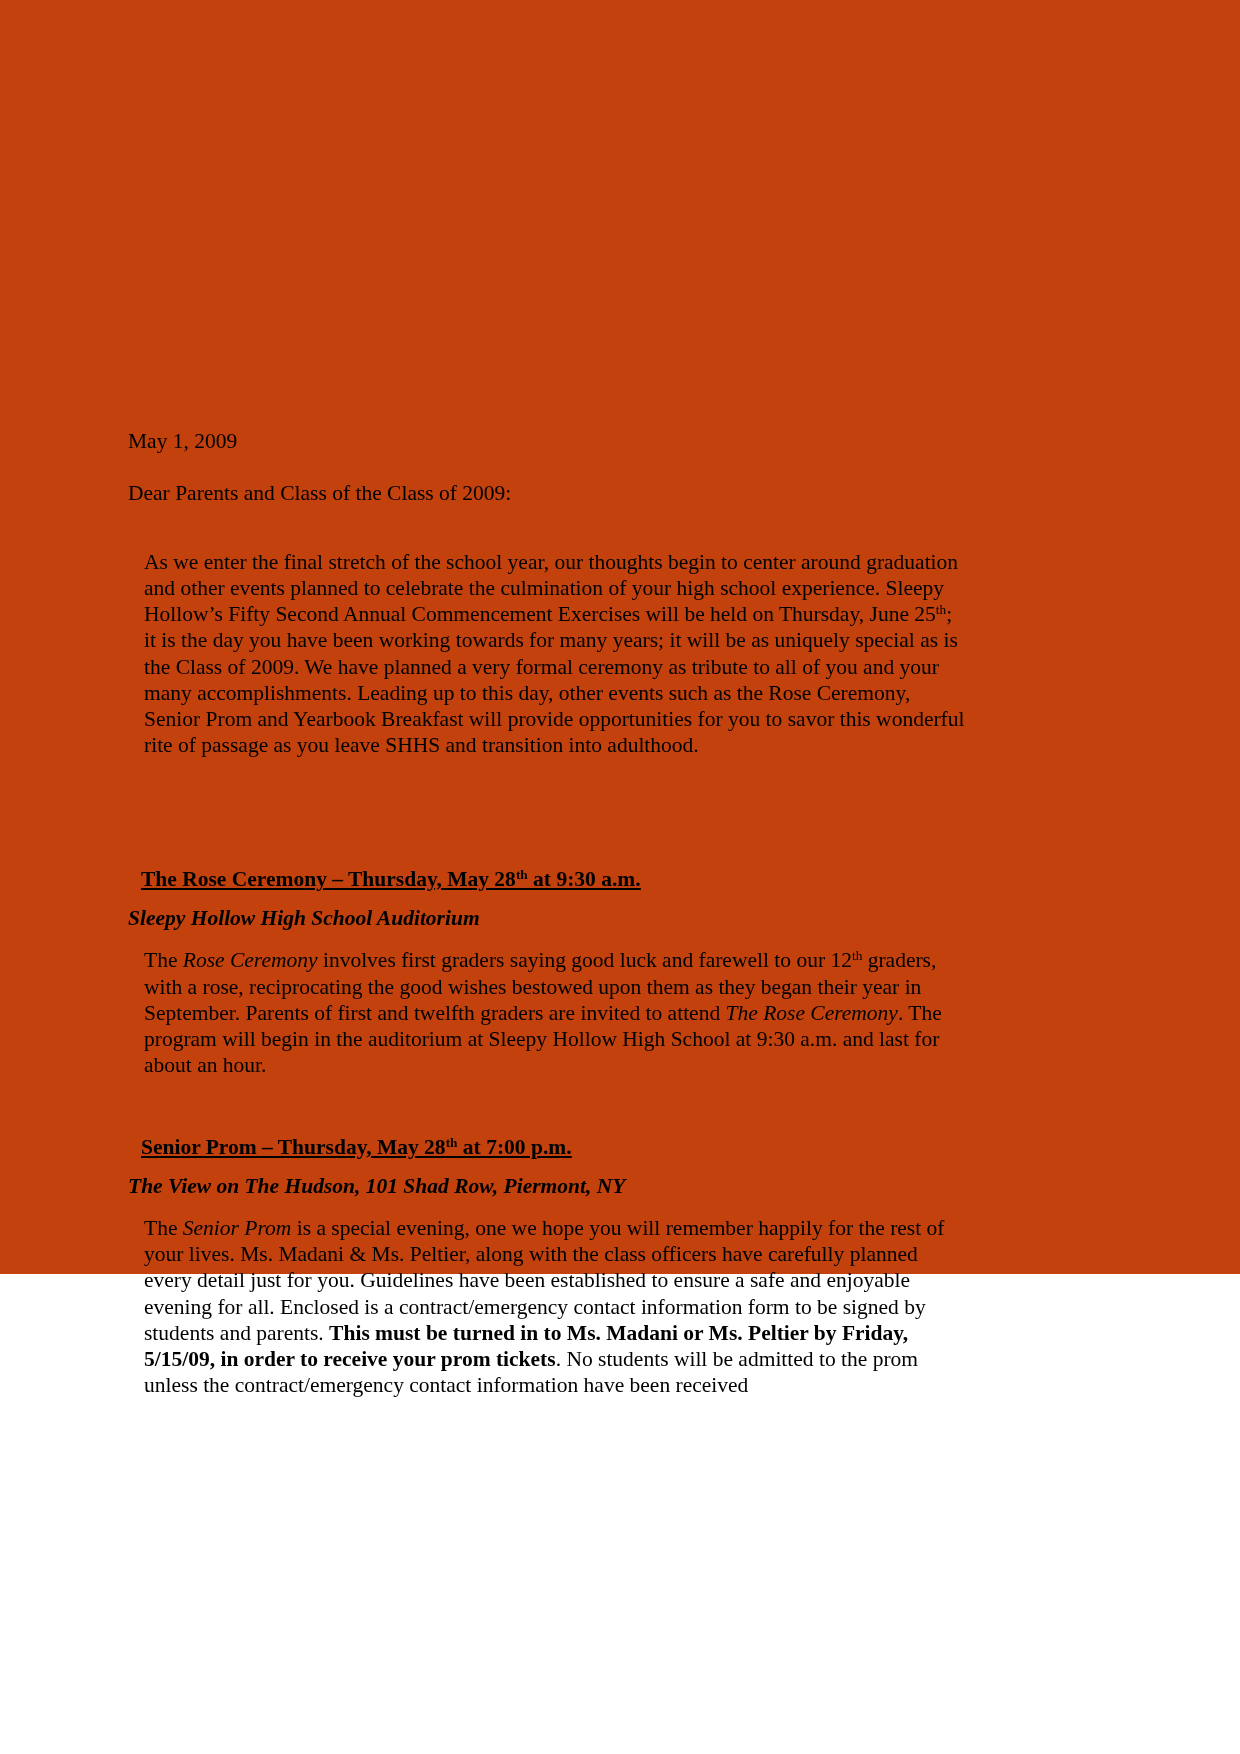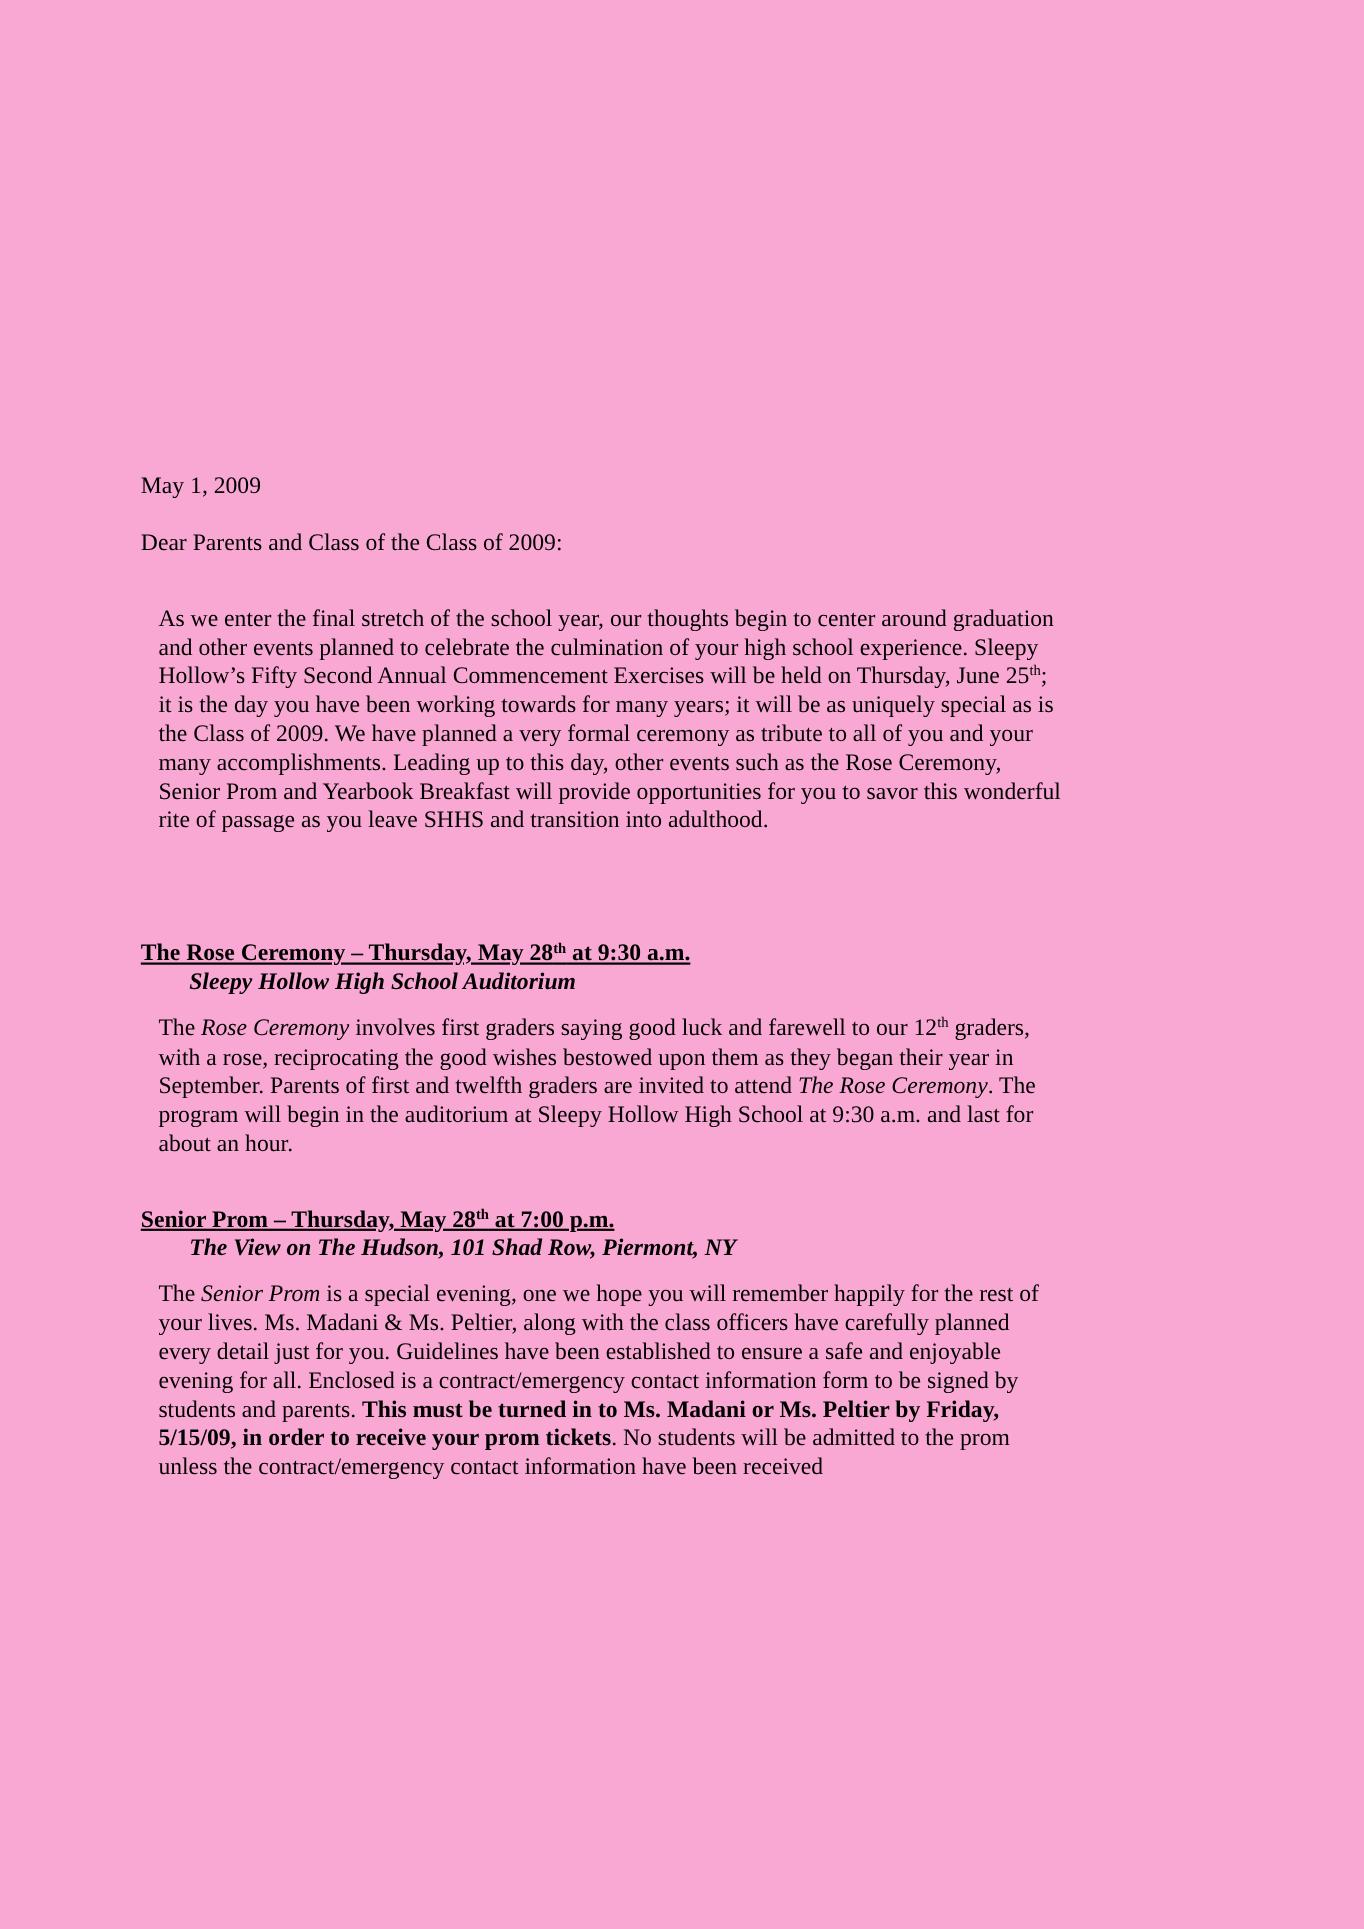--- a/index.html
+++ b/index.html
@@ -11,22 +11,22 @@
   body {
     width: 1240px;
     height: 1754px;
     font-family: "Liberation Serif", "DejaVu Serif", serif;
     color: #000000;
     -webkit-font-smoothing: antialiased;
   }
   .page {
     position: relative;
     width: 1240px;
-    height: 1754px;
-    background: #f9a8d4;
+    height: 1274px;
+    background: #c2410c;
     box-sizing: border-box;
   }
   .letter-body {
     position: absolute;
     left: 128px;
     top: 428px;
     width: 855px;
   }
   .line-date,
   .salutation,
@@ -46,26 +46,26 @@
     margin: 16px;
   }
   .heading {
     font-weight: bold;
     text-decoration: underline;
     display: inline;
   }
   .heading-wrap {
     font-size: 21.5px;
     line-height: 26.2px;
-    margin: 0;
+    margin: 13px;
+    text-decoration: underline;
   }
   .venue {
     font-weight: bold;
     font-style: italic;
-    margin-left: 44px;
   }
   .it {
     font-style: italic;
   }
   .bd {
     font-weight: bold;
   }
   sup {
     font-size: 0.62em;
     line-height: 0;

